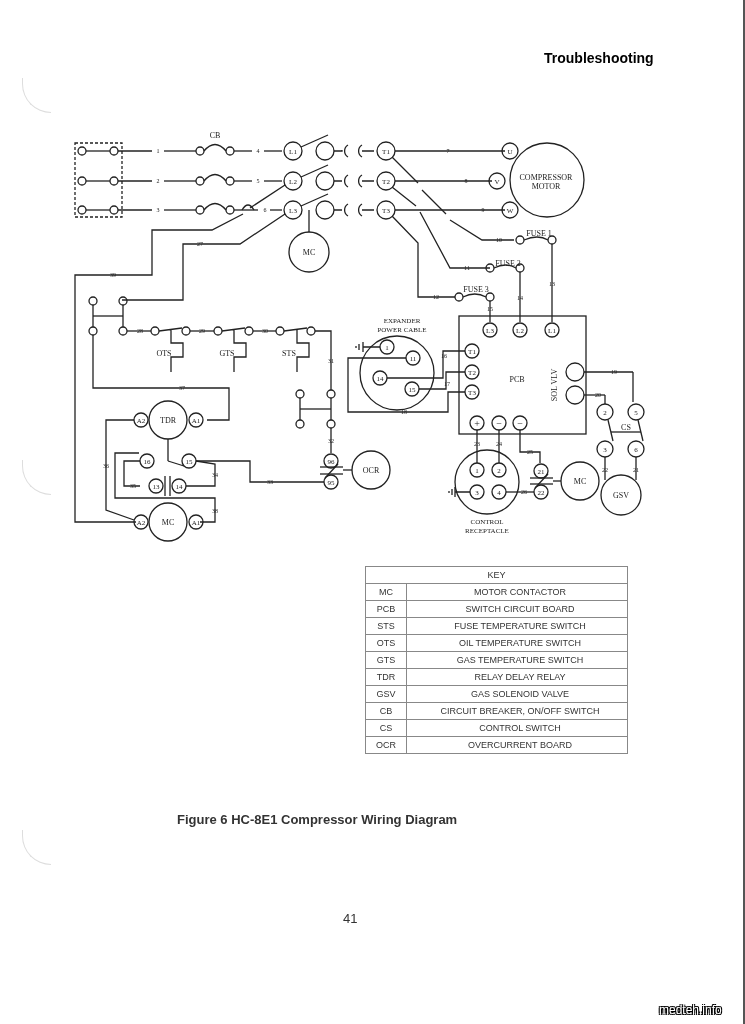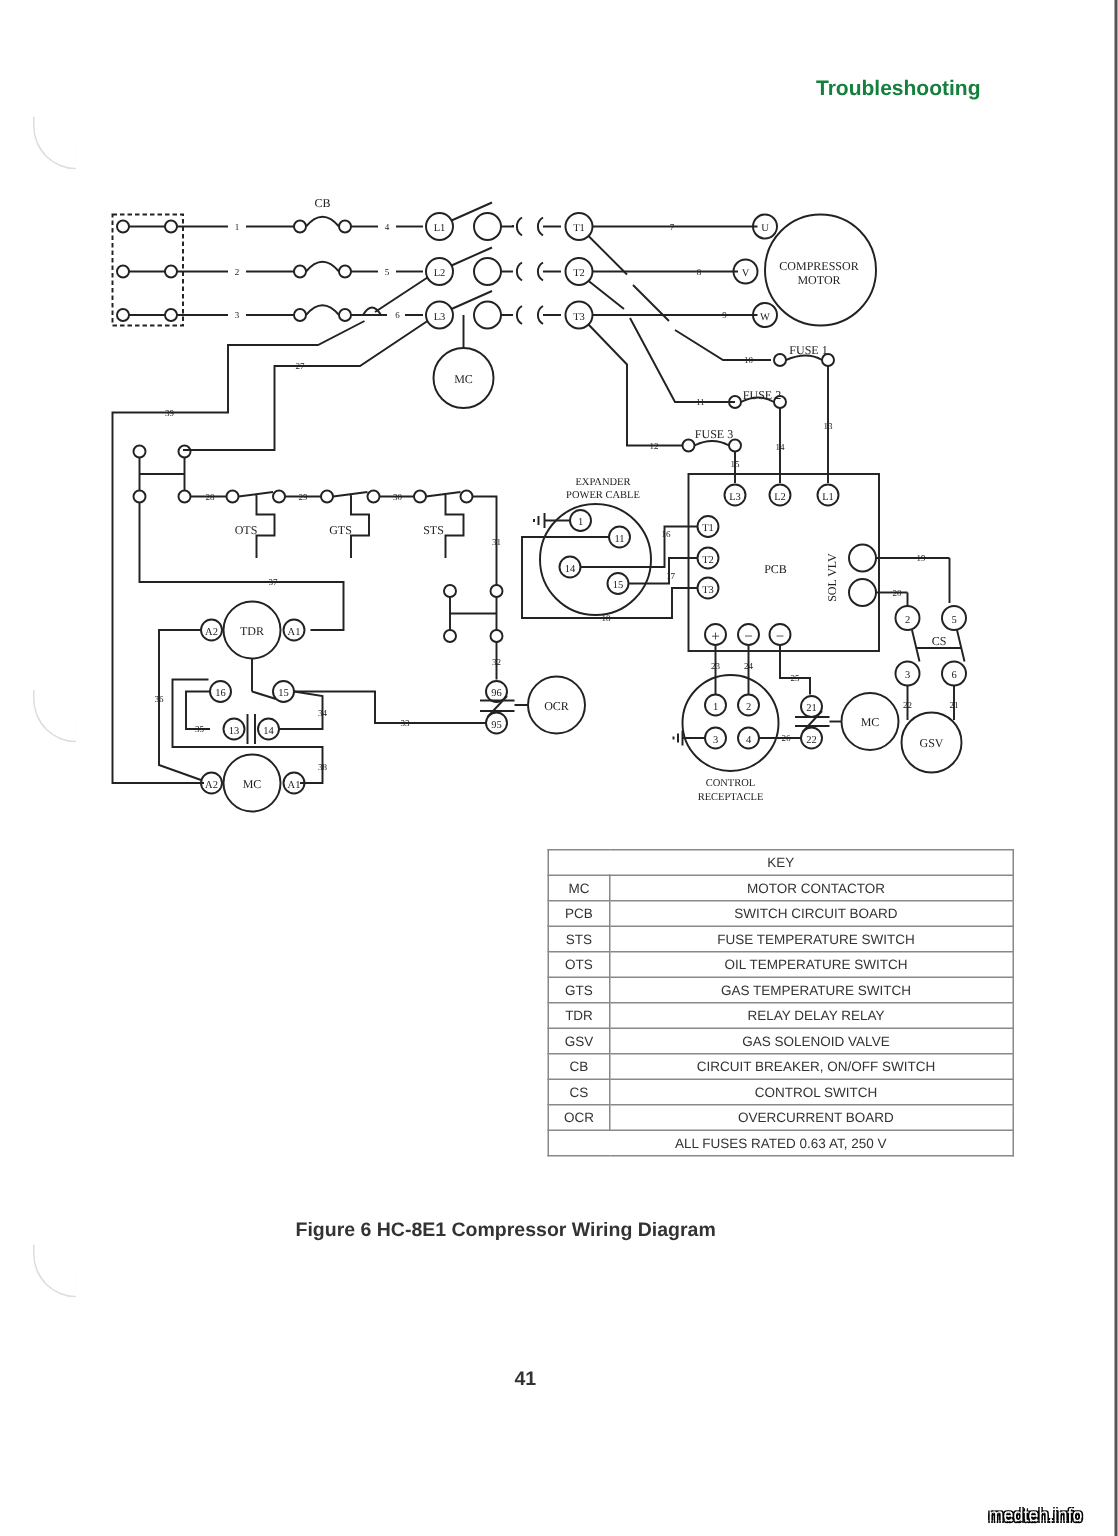--- a/index.html
+++ b/index.html
@@ -1,36 +1,36 @@
 <!DOCTYPE html>
 <html><head>
 <meta charset="utf-8">
 <style>
   html, body { margin: 0; padding: 0; }
   body {
     width: 745px; height: 1024px; position: relative; overflow: hidden;
     background: #ffffff; font-family: "Liberation Sans", sans-serif; color: #222;
   }
   .header-title {
-    position: absolute; left: 544px; top: 50px; font-size: 14px; font-weight: bold; color: #15803d;
+    position: absolute; left: 544px; top: 50px; font-size: 14px; font-weight: bold; color: #000000;
   }
   .hole { position: absolute; left: 22px; width: 28px; height: 34px; border-left: 1.5px solid #ddd; border-bottom: 1.5px solid #ddd; border-radius: 0 0 0 30px; }
   .right-edge { position: absolute; right: 0; top: 0; width: 2px; height: 1024px; background: #555; }
   svg.diagram { position: absolute; left: 0; top: 0; }
   svg text { font-family: "Liberation Serif", serif; fill: #222; }
   .key-table {
-    position: absolute; left: 365px; top: 566px; width: 311px; border-collapse: collapse;
+    position: absolute; left: 365px; top: 566px; width: 263px; border-collapse: collapse;
     font-size: 9px; color: #333;
   }
   .key-table td { border: 1px solid #888; padding: 0; height: 16px; text-align: center; }
   .key-table td.abbr { width: 40px; text-align: center; }
   .key-table td.desc { padding-left: 6px; }
   .key-table td.center { text-align: center; }
-  .caption { position: absolute; left: 177px; top: 812px; font-size: 13px; font-weight: bold; color: #333; margin-left: 20px; }
-  .page-num { position: absolute; left: 343px; top: 911px; font-size: 13px; font-weight: bold; color: #333; }
+  .caption { position: absolute; left: 177px; top: 812px; font-size: 13px; font-weight: bold; color: #333; }
+  .page-num { position: absolute; left: 343px; top: 911px; font-size: 13px; font-weight: normal; color: #333; }
   .watermark {
     position: absolute; left: 659px; top: 1003px; font-size: 12px; font-weight: normal; color: #fff;
     text-shadow: -1px -1px 0 #000, 1px -1px 0 #000, -1px 1px 0 #000, 1px 1px 0 #000;
   }
 </style>
 </head>
 <body>
 
 <div class="header-title">Troubleshooting</div>
 <div class="hole" style="top:78px"></div>
@@ -402,21 +402,18 @@
         <td class="desc">CIRCUIT BREAKER, ON/OFF SWITCH</td>
       </tr>
   <tr>
         <td class="abbr">CS</td>
         <td class="desc">CONTROL SWITCH</td>
       </tr>
   <tr>
         <td class="abbr">OCR</td>
         <td class="desc">OVERCURRENT BOARD</td>
       </tr>
-  <tr>
-        <td colspan="2" class="center">ALL FUSES RATED 0.63 AT, 250 V</td>
-      </tr>
 </tbody>
   </table>
 
 <div class="caption">Figure 6  HC-8E1 Compressor Wiring Diagram</div>
 <div class="page-num">41</div>
 <div class="watermark">medteh.info</div>
 
 </body></html>

